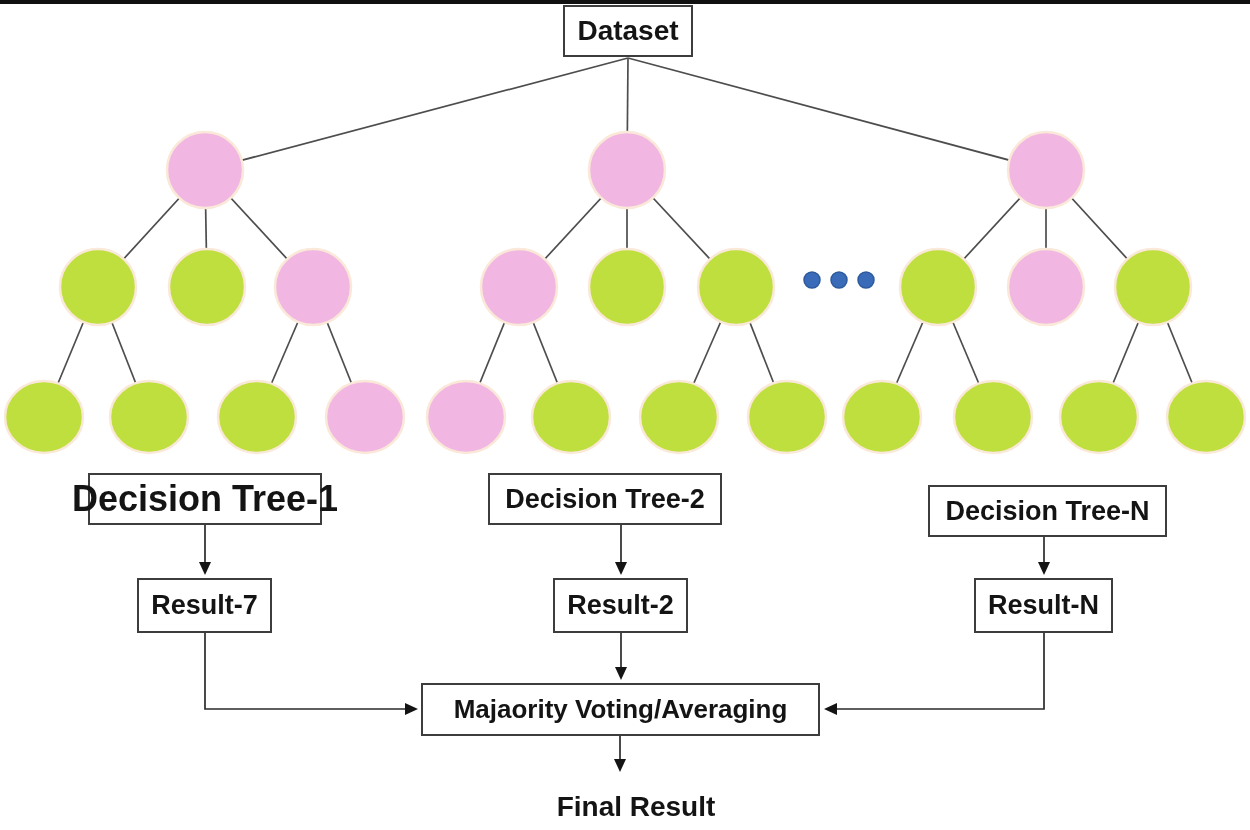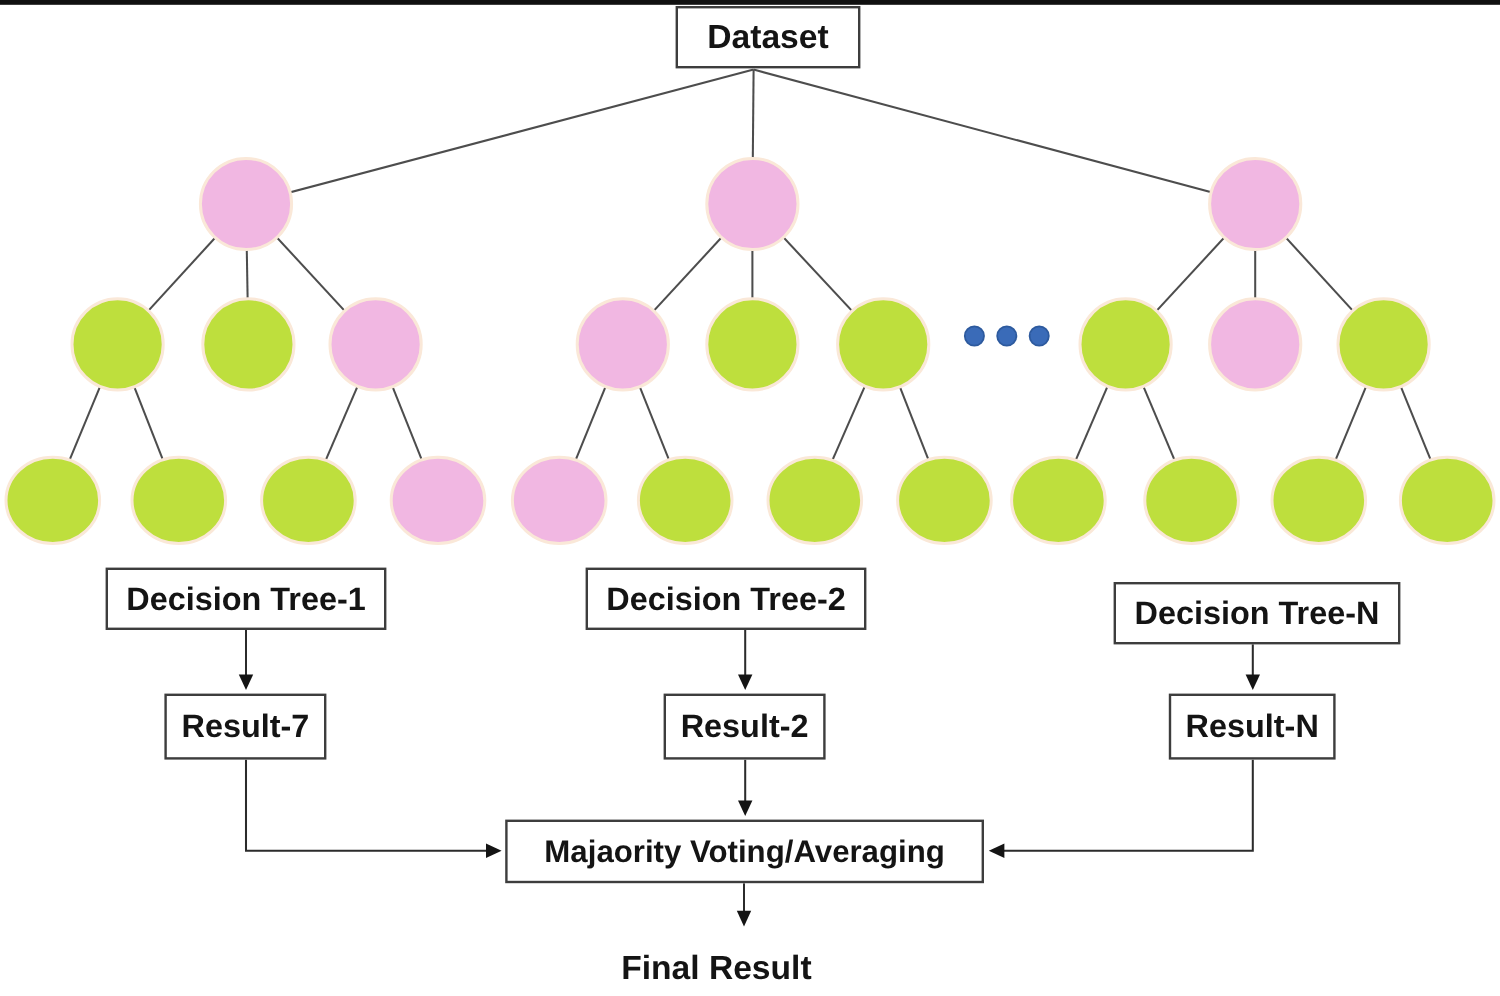--- a/index.html
+++ b/index.html
@@ -22,30 +22,30 @@
   .dot    { stroke: #2d5a9e; stroke-width: 1.5; }
   .box {
     position: absolute;
     box-sizing: border-box;
     display: flex; align-items: center; justify-content: center;
     background: #ffffff;
     border: 2px solid #3d3d3d;
     font-weight: bold; color: #141414;
     white-space: nowrap;
   }
-  .dataset-box  { left: 563px; top: 5px;   width: 154px; height: 52px; font-size: 28px; }
-  .dt-box-1     { left: 88px;  top: 473px; width: 234px; height: 52px; font-size: 27px; }
+  .dataset-box  { left: 563px; top: 5px;   width: 130px; height: 52px; font-size: 28px; }
+  .dt-box-1     { left: 88px;  top: 473px; width: 234px; height: 52px; font-size: 36px; }
   .dt-box-2     { left: 488px; top: 473px; width: 234px; height: 52px; font-size: 27px; }
   .dt-box-3     { left: 928px; top: 473px; width: 239px; height: 52px; font-size: 27px; margin-top: 12px; }
   .res-box-1    { left: 137px; top: 578px; width: 135px; height: 55px; font-size: 27px; }
   .res-box-2    { left: 553px; top: 578px; width: 135px; height: 55px; font-size: 27px; }
   .res-box-3    { left: 974px; top: 578px; width: 139px; height: 55px; font-size: 27px; }
   .majority-box { left: 421px; top: 683px; width: 399px; height: 53px; font-size: 26px; }
   .final-label {
-    position: absolute; left: 447px; top: 791px; width: 300px;
+    position: absolute; left: 486px; top: 791px; width: 300px;
     text-align: center; font-weight: bold; font-size: 28px; color: #141414;
     white-space: nowrap;
   }
 </style>
 </head>
 <body>
 
 <div class="stage">
   <div class="topbar"></div>
 

